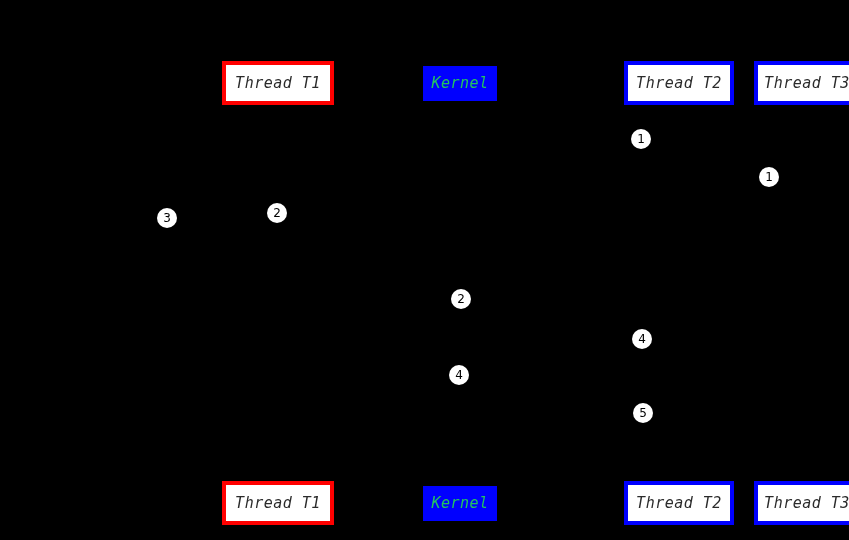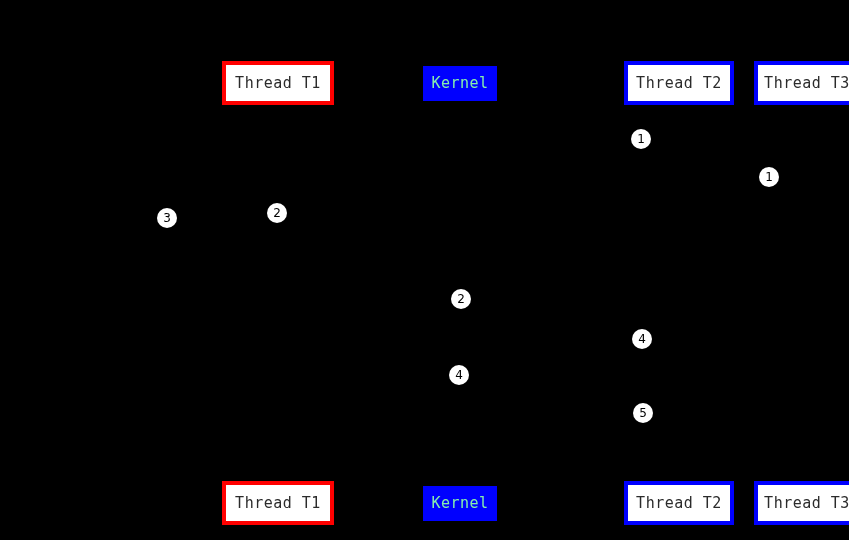--- a/index.html
+++ b/index.html
@@ -23,35 +23,36 @@
     position: absolute;
     box-sizing: border-box;
     display: flex;
     align-items: center;
     justify-content: center;
     font-family: "DejaVu Sans Mono", monospace;
     font-size: 15px;
     letter-spacing: 0.5px;
     white-space: nowrap;
     line-height: 1;
+    font-style: italic;
   }
   .participant.style-red {
     background: #ffffff;
     color: #2b2b2b;
     border: 4px solid #ff0000;
   }
   .participant.style-blue-outline {
     background: #ffffff;
     color: #2b2b2b;
     border: 4px solid #0000ff;
     margin-left: 36px;
   }
   .participant.style-blue-fill {
     background: #0000ff;
-    color: #86efac;
+    color: #22c55e;
     border: 0 solid #0000ff;
     text-align: right;
   }
   
   .lifeline {
     position: absolute;
     width: 1px;
     background: #000000;
   }
   

